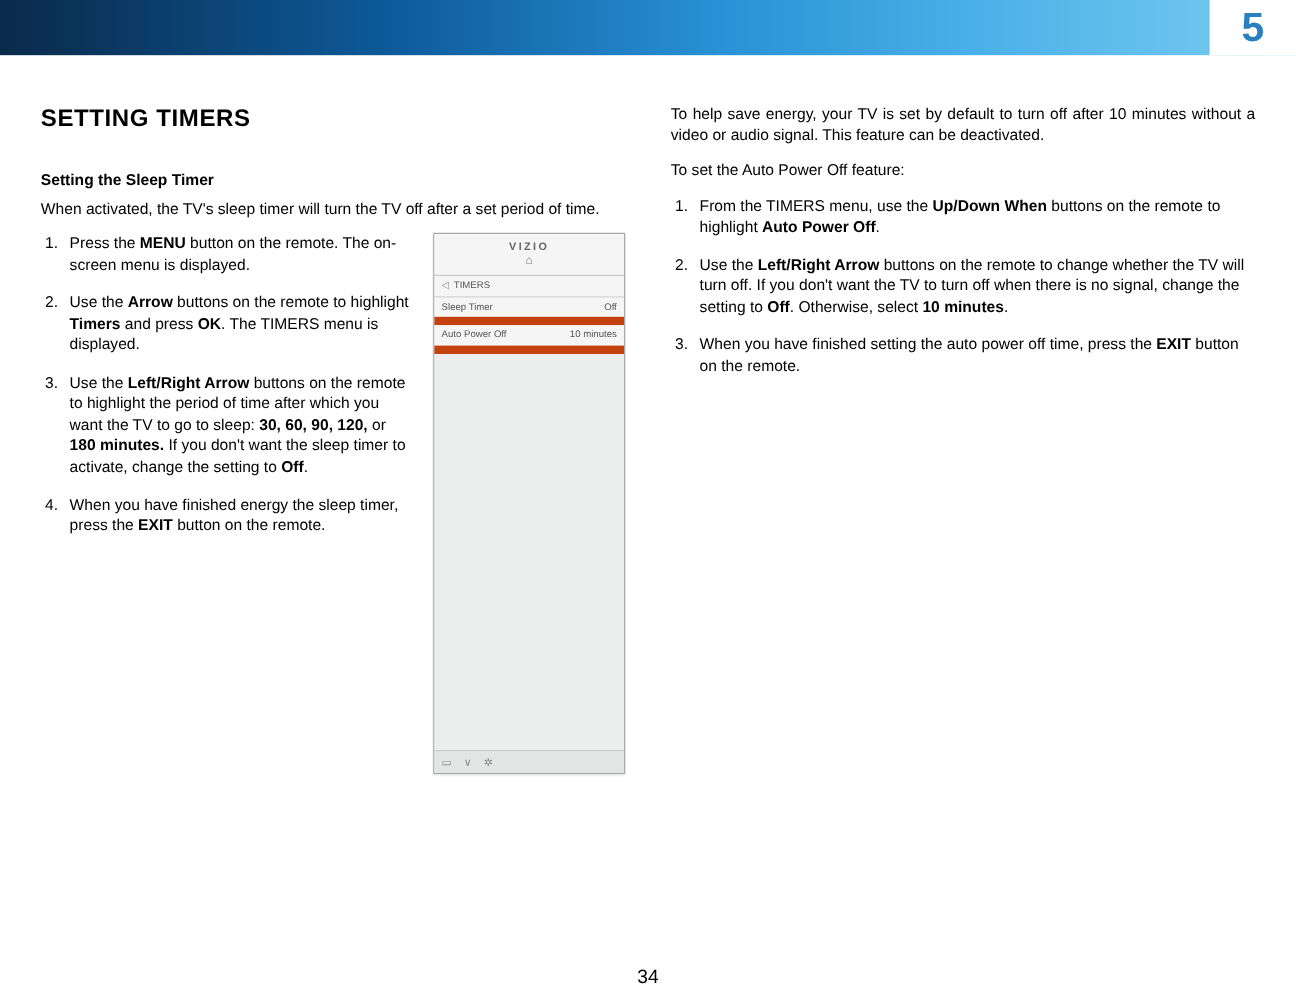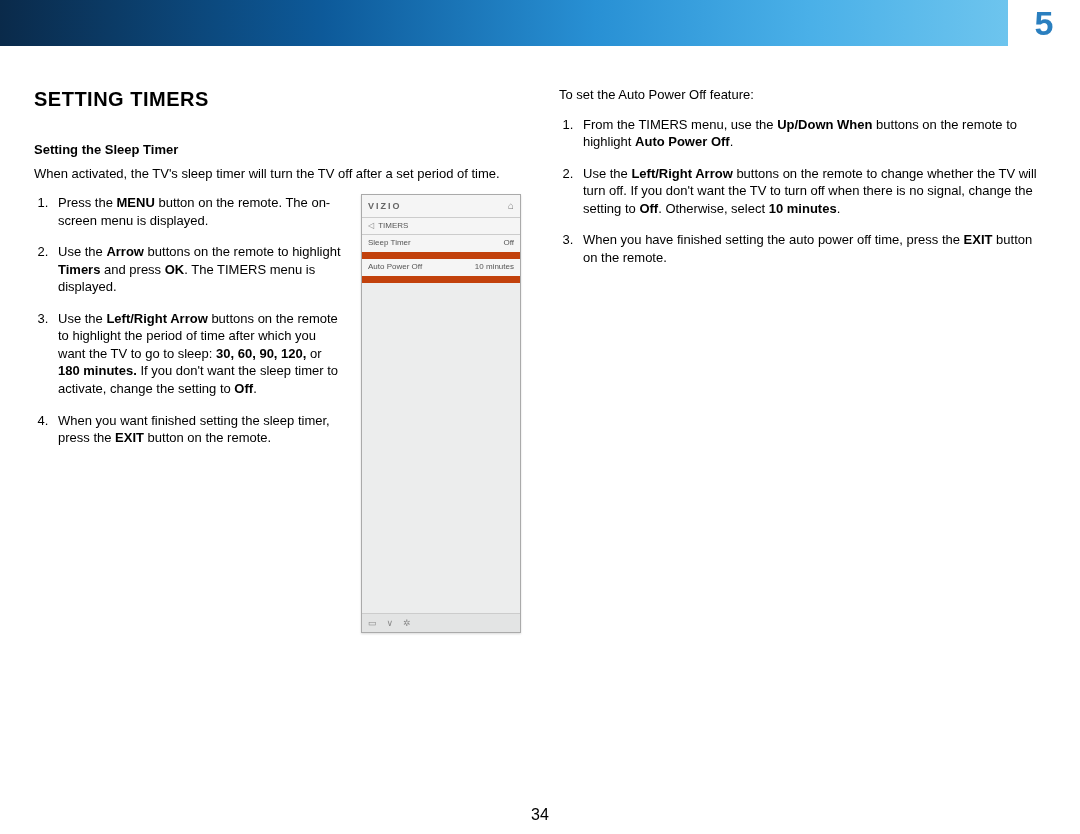--- a/index.html
+++ b/index.html
@@ -66,20 +66,21 @@
     flex-shrink: 0;
     box-shadow: 0 1px 2px rgba(0,0,0,0.15);
   }
   .osd-header {
     display: flex;
     align-items: center;
     justify-content: space-between;
     padding: 4px 6px;
     border-bottom: 1px solid #ccc;
     background: #f5f5f5;
+    flex-direction: column;
   }
   .osd-logo { font-weight: 700; letter-spacing: 2px; font-size: 9px; color: #666; }
   .osd-home { font-size: 10px; color: #777; }
   .osd-crumb {
     display: flex; align-items: center; gap: 4px;
     padding: 3px 6px; border-bottom: 1px solid #ccc; background: #f5f5f5;
   }
   .osd-back { color: #888; font-size: 8px; }
   .osd-row {
     display: flex; justify-content: space-between;
@@ -123,21 +124,21 @@
           <li>
             <span>Press the </span><b>MENU</b><span> button on the remote. The on-screen menu is displayed.</span>
           </li>
           <li>
             <span>Use the </span><b>Arrow</b><span> buttons on the remote to highlight </span><b>Timers</b><span> and press </span><b>OK</b><span>. The TIMERS menu is displayed.</span>
           </li>
           <li>
             <span>Use the </span><b>Left/Right Arrow</b><span> buttons on the remote to highlight the period of time after which you want the TV to go to sleep: </span><b>30, 60, 90, 120,</b><span> or </span><b>180 minutes.</b><span> If you don't want the sleep timer to activate, change the setting to </span><b>Off</b><span>.</span>
           </li>
           <li>
-            <span>When you want finished setting the sleep timer, press the </span><b>EXIT</b><span> button on the remote.</span>
+            <span>When you have finished energy the sleep timer, press the </span><b>EXIT</b><span> button on the remote.</span>
           </li>
         </ol>
       </div>
 
       <div class="osd">
         <div class="osd-header">
           <span class="osd-logo">VIZIO</span>
           <span class="osd-home">⌂</span>
         </div>
         <div class="osd-crumb">
@@ -156,20 +157,21 @@
         <div class="osd-footer">
           <span>▭</span>
           <span>∨</span>
           <span>✲</span>
         </div>
       </div>
     </div>
   </div>
 
   <div class="col">
+    <p class="intro justify">To help save energy, your TV is set by default to turn off after 10 minutes without a video or audio signal. This feature can be deactivated.</p>
     <p class="intro">To set the Auto Power Off feature:</p>
     <ol class="steps">
       <li>
         <span>From the TIMERS menu, use the </span><b>Up/Down When</b><span> buttons on the remote to highlight </span><b>Auto Power Off</b><span>.</span>
       </li>
       <li>
         <span>Use the </span><b>Left/Right Arrow</b><span> buttons on the remote to change whether the TV will turn off. If you don't want the TV to turn off when there is no signal, change the setting to </span><b>Off</b><span>. Otherwise, select </span><b>10 minutes</b><span>.</span>
       </li>
       <li>
         <span>When you have finished setting the auto power off time, press the </span><b>EXIT</b><span> button on the remote.</span>

